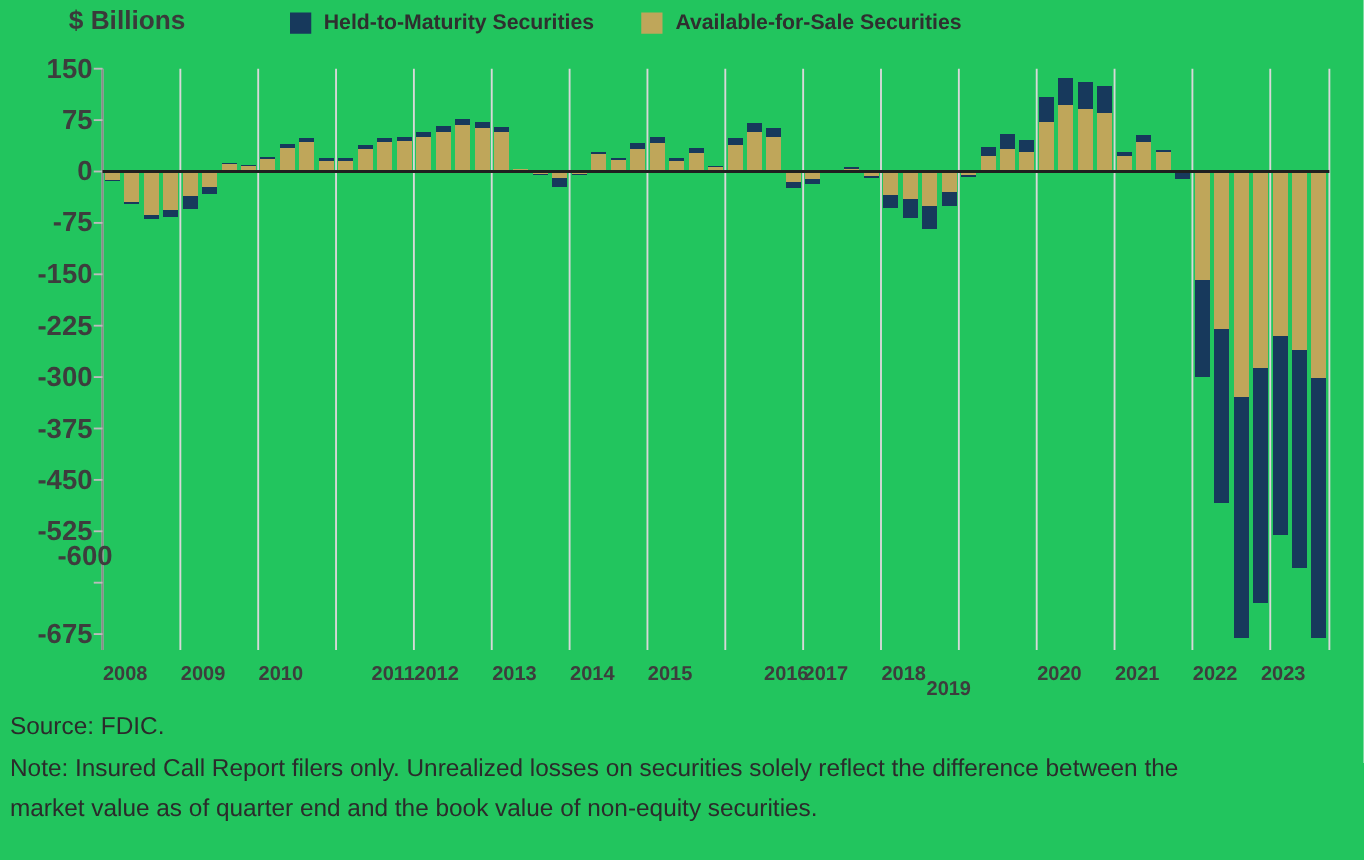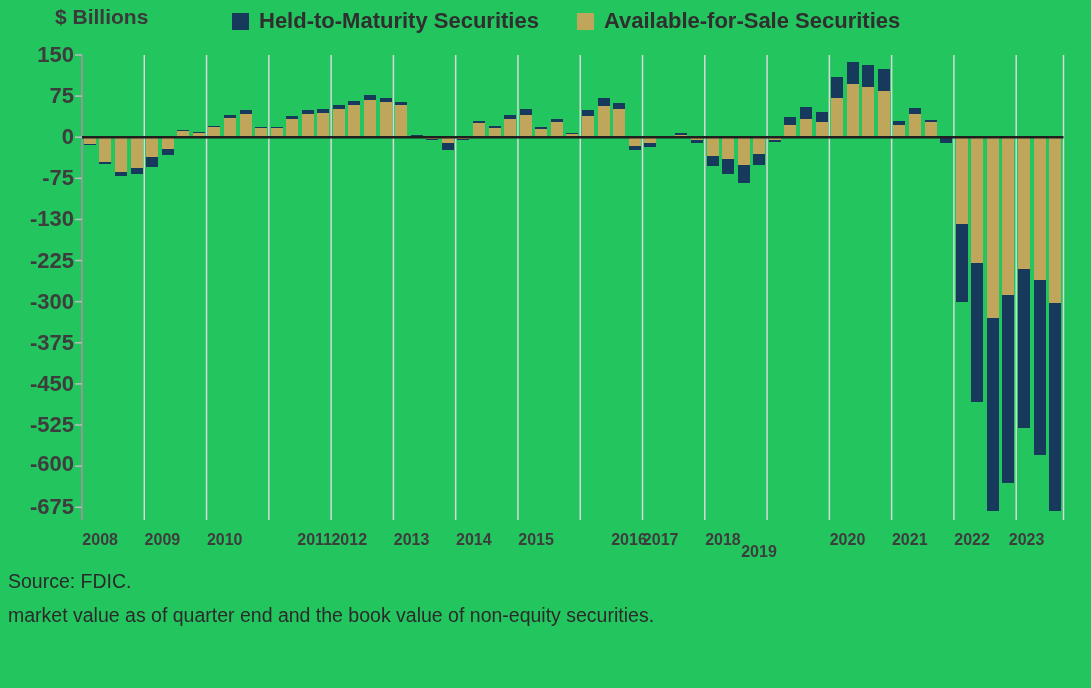--- a/index.html
+++ b/index.html
@@ -8,21 +8,21 @@
     font-family:"Liberation Sans","DejaVu Sans",sans-serif;color:#333;
   }
   #billions-label{
     position:absolute;left:55px;top:5px;font-size:21px;font-weight:600;color:#3a3a3a;
   }
   #legend{
     position:absolute;left:232px;top:8px;display:flex;align-items:center;gap:38px;
   }
   .legend-item{display:flex;align-items:center;gap:10px;}
   .legend-swatch{width:17px;height:17px;display:inline-block;}
-  .legend-label{font-size:22px;font-weight:600;color:#2f2f2f;white-space:nowrap;}
+  .legend-label{font-size:17px;font-weight:600;color:#2f2f2f;white-space:nowrap;}
   #chart-svg{position:absolute;left:0;top:0;}
   .y-tick-label{
     position:absolute;left:0;width:74px;text-align:right;
     font-size:22px;font-weight:600;color:#3d3d3d;line-height:26px;
   }
   .x-year-label{
     position:absolute;top:531px;width:90px;margin-left:-45px;text-align:center;
     font-size:16px;font-weight:600;color:#3d3d3d;
   }
   #footer{
@@ -207,27 +207,27 @@
       <rect x="1049.14" y="137.2" width="12" height="165.56921212121213" fill="#BFA65A" shape-rendering="crispEdges"></rect>
       <rect x="1049.14" y="302.76921212121215" width="12" height="207.78387878787882" fill="#17395C" shape-rendering="crispEdges"></rect>
       <line x1="82" y1="137.2" x2="1063.5" y2="137.2" stroke="#1f1f1f" stroke-width="2.5"></line>
     </svg>
 
   <div id="y-labels">
       <div class="y-tick-label" style="top: 41.9636px;">150</div>
       <div class="y-tick-label" style="top: 83.0818px;">75</div>
       <div class="y-tick-label" style="top: 124.2px;">0</div>
       <div class="y-tick-label" style="top: 165.318px;">-75</div>
-      <div class="y-tick-label" style="top: 206.436px;">-130</div>
+      <div class="y-tick-label" style="top: 206.436px;">-150</div>
       <div class="y-tick-label" style="top: 247.555px;">-225</div>
       <div class="y-tick-label" style="top: 288.673px;">-300</div>
       <div class="y-tick-label" style="top: 329.791px;">-375</div>
       <div class="y-tick-label" style="top: 370.909px;">-450</div>
       <div class="y-tick-label" style="top: 412.027px;">-525</div>
-      <div class="y-tick-label" style="top: 451px;">-600</div>
+      <div class="y-tick-label" style="top: 432px; padding-left: 16px;">-600</div>
       <div class="y-tick-label" style="top: 494.264px;">-675</div>
     </div>
   <div id="x-labels">
       <div class="x-year-label" style="left: 100.14px;">2008</div>
       <div class="x-year-label" style="left: 162.42px;">2009</div>
       <div class="x-year-label" style="left: 224.7px;">2010</div>
       <div class="x-year-label" style="left: 286.98px; text-align: right;">2011</div>
       <div class="x-year-label" style="left: 349.26px;">2012</div>
       <div class="x-year-label" style="left: 411.54px;">2013</div>
       <div class="x-year-label" style="left: 473.82px;">2014</div>
@@ -237,16 +237,17 @@
       <div class="x-year-label" style="left: 722.94px;">2018</div>
       <div class="x-year-label" style="left: 759px; margin-top: 12px;">2019</div>
       <div class="x-year-label" style="left: 847.5px;">2020</div>
       <div class="x-year-label" style="left: 909.78px;">2021</div>
       <div class="x-year-label" style="left: 972.06px;">2022</div>
       <div class="x-year-label" style="left: 1026.56px;">2023</div>
     </div>
 
   <div id="footer">
     <div id="source-line">Source: FDIC.</div>
+    <div>Note: Insured Call Report filers only. Unrealized losses on securities solely reflect the difference between the</div>
     <div>market value as of quarter end and the book value of non-equity securities.</div>
   </div>
 
 </div>
 
 </body></html>

